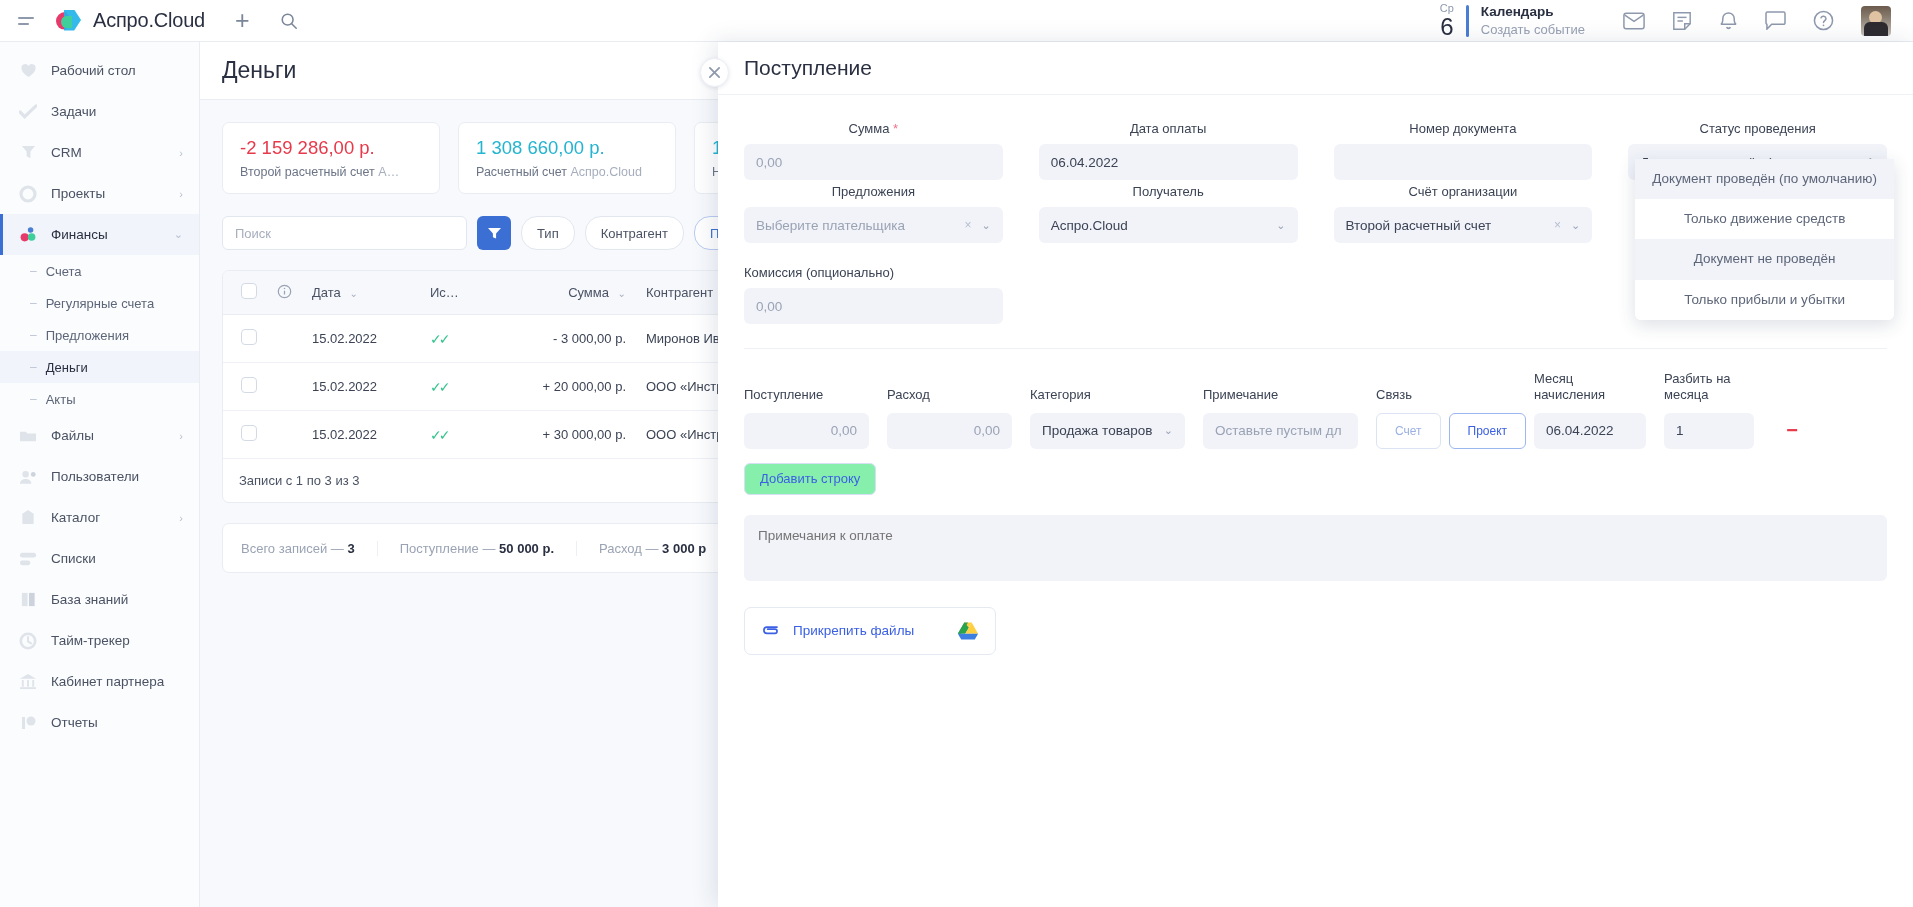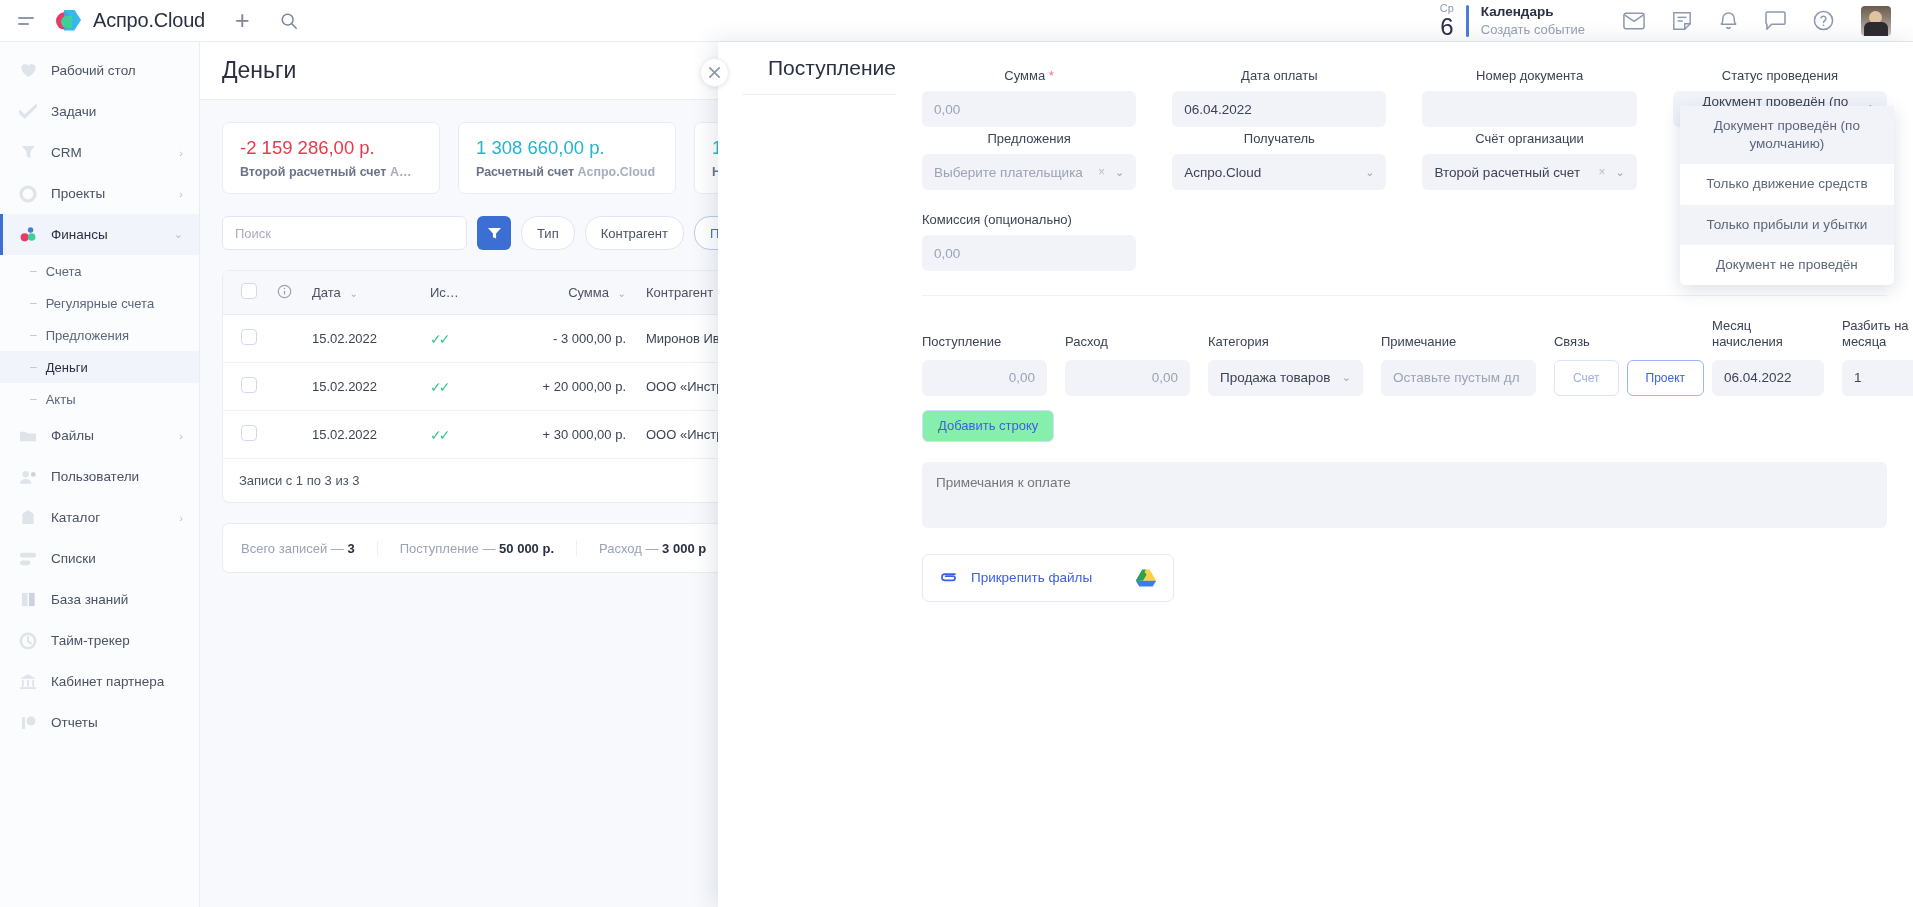--- a/index.html
+++ b/index.html
@@ -108,21 +108,21 @@
   .page-title { font-size: 23px; color: #2a3042; }
 
   .cards-row { display: flex; gap: 18px; padding: 22px 22px 0 22px; }
   .card {
     background: #ffffff; border: 1px solid #e9edf3; border-radius: 7px;
     padding: 14px 17px; min-width: 218px; cursor: pointer;
   }
   .card-amt { font-size: 18.5px; margin-bottom: 6px; white-space: nowrap; }
   .card-amt.neg { color: #e8394b; }
   .card-amt.pos { color: #23b4cf; }
-  .card-sub { font-size: 12.5px; color: #6b7486; white-space: nowrap; font-weight: bold; }
+  .card-sub { font-size: 12.5px; color: #6b7486; white-space: nowrap; }
   .card-sub .muted { color: #a6aebd; }
 
   .filters-row { display: flex; align-items: center; gap: 10px; padding: 22px 22px 0 22px; }
   .search-box {
     width: 245px; height: 34px; border: 1px solid #e2e7ef; border-radius: 6px;
     background: #fff; padding: 0 12px; display: flex; align-items: center;
     font-size: 13px; color: #a6aebd; cursor: text;
   }
   .filter-btn-blue {
     width: 34px; height: 34px; border-radius: 6px; background: #3b6fd4;
@@ -159,21 +159,21 @@
   }
   .total-item { font-size: 13px; color: #9aa3b4; padding: 0 22px; border-right: 1px solid #eceff5; white-space: nowrap; }
   .total-item:first-child { padding-left: 0; }
   .total-item:last-child { border-right: none; }
   .total-item b { color: #2a3042; font-weight: 700; }
 
   
   .modal {
     position: absolute; top: 42px; right: 0; width: 1195px; height: 865px;
     background: #ffffff; z-index: 40; box-shadow: -4px 0 22px rgba(40,55,90,.13);
-    display: flex; flex-direction: row; padding-left: 24px;
+    display: flex; flex-direction: column;
   }
   .modal-head {
     height: 53px; border-bottom: 1px solid #eef1f6; display: flex; align-items: center;
     padding-left: 26px; flex: none;
   }
   .modal-title { font-size: 21px; color: #2a3042; }
   .modal-close {
     position: absolute; left: -18px; top: 16px; width: 29px; height: 29px; border-radius: 50%;
     background: #fff; border: 1px solid #eceff5; display: flex; align-items: center; justify-content: center;
     cursor: pointer; box-shadow: 0 1px 4px rgba(40,55,90,.12); z-index: 5;
@@ -641,22 +641,22 @@
 
       <div style="position:relative;">
         <label class="field-label">Статус проведения</label>
         <div class="sel">
           <span>Документ проведён (по умолч…</span>
           <span class="cv-right">⌃</span>
         </div>
         <div class="dropdown">
           <div class="dd-opt">Документ проведён (по умолчанию)</div>
           <div class="dd-opt">Только движение средств</div>
+          <div class="dd-opt">Документ не проведён</div>
           <div class="dd-opt">Только прибыли и убытки</div>
-          <div class="dd-opt">Документ не проведён</div>
         </div>
       </div>
 
       <div>
         <label class="field-label">Предложения</label>
         <div class="sel ph-txt">
           <span>Выберите плательщика</span>
           <span class="x">×</span>
           <span class="cv">⌄</span>
         </div>

